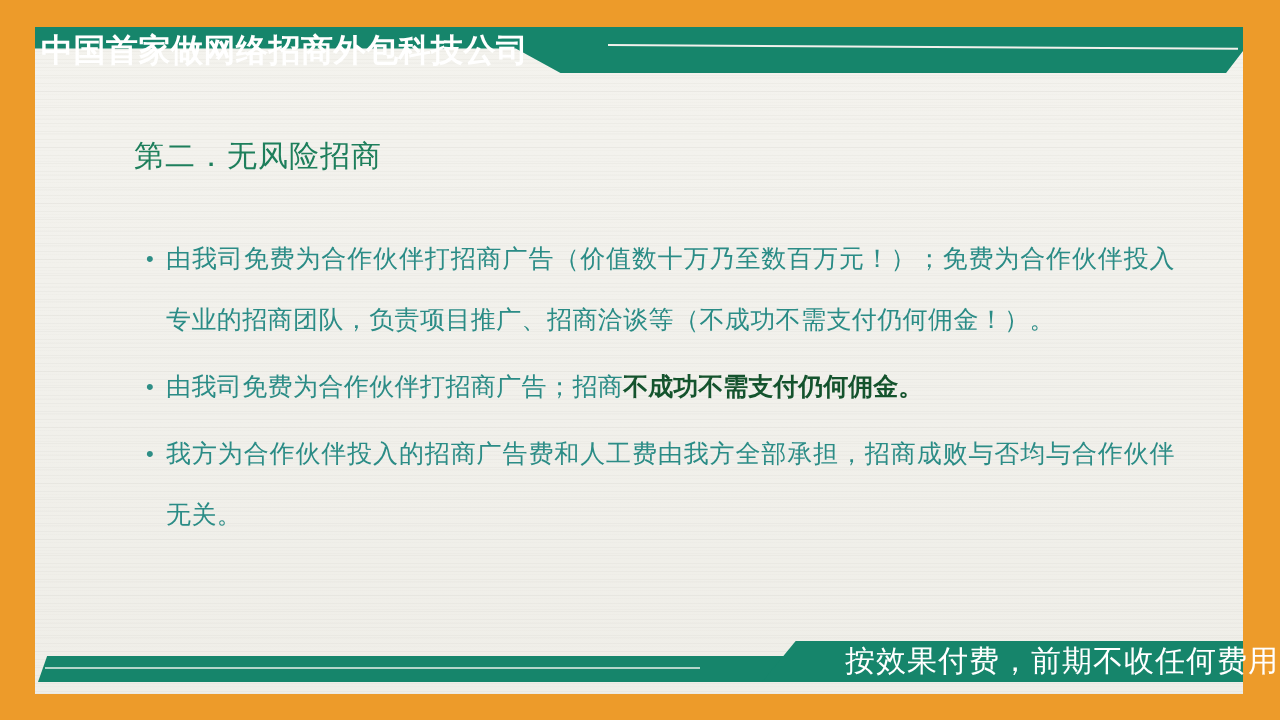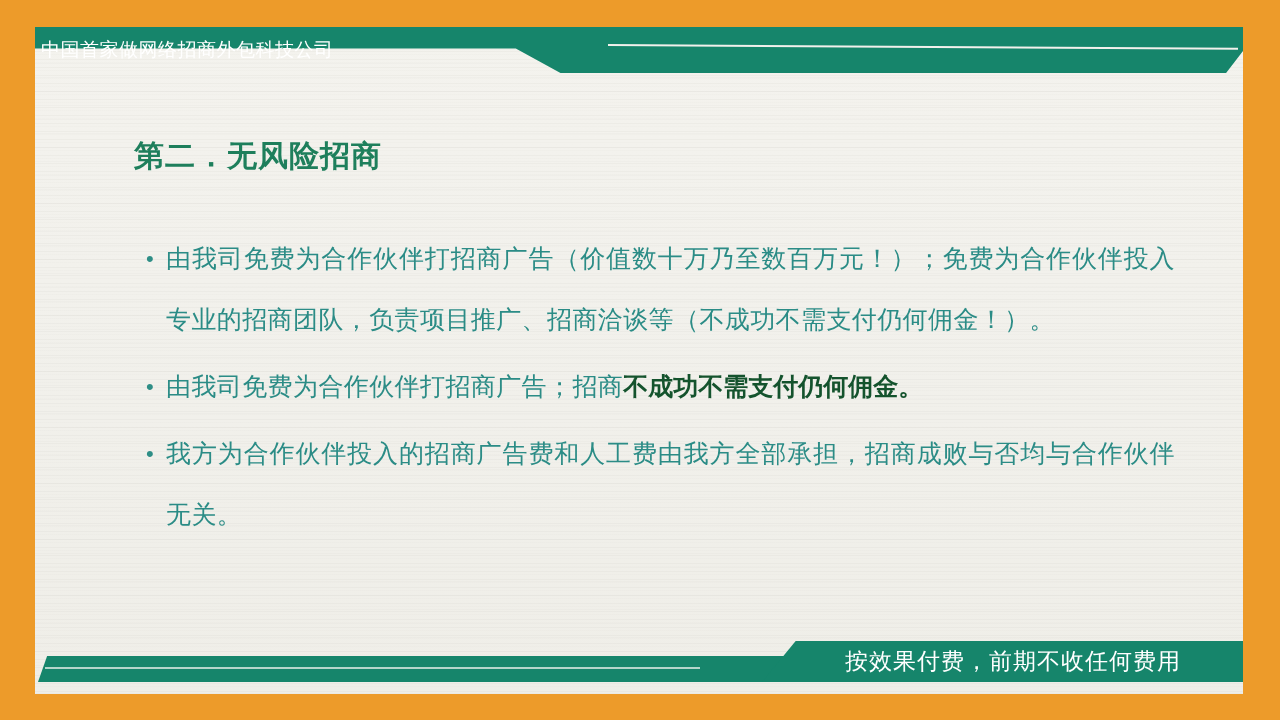--- a/index.html
+++ b/index.html
@@ -100,34 +100,34 @@
     transform-origin: left center;
   }
   .header-title {
     position: absolute;
     left: 41px;
     top: 31px;
     width: 520px;
     height: 38px;
     line-height: 38px;
     color: #FFFFFF;
-    font-size: 19px;
-    font-weight: normal;
+    font-size: 32px;
+    font-weight: bold;
     letter-spacing: 0.5px;
     white-space: nowrap;
   }
 
   
   .slide-title {
     position: absolute;
     left: 134px;
     top: 136px;
     color: #1E7F5C;
     font-size: 30px;
-    font-weight: bold;
+    font-weight: normal;
     letter-spacing: 1px;
     white-space: nowrap;
   }
 
   .bullets {
     position: absolute;
     left: 140px;
     top: 228px;
     width: 1035px;
   }
@@ -191,21 +191,21 @@
     background: #CFE4DC;
     opacity: 0.85;
   }
   .footer-text {
     position: absolute;
     left: 845px;
     top: 645px;
     height: 32px;
     line-height: 32px;
     color: #FFFFFF;
-    font-size: 23px;
+    font-size: 30px;
     letter-spacing: 1px;
     white-space: nowrap;
   }
 </style>
 </head>
 <body>
 
 <div class="slide">
 
   <div class="paper"></div>

